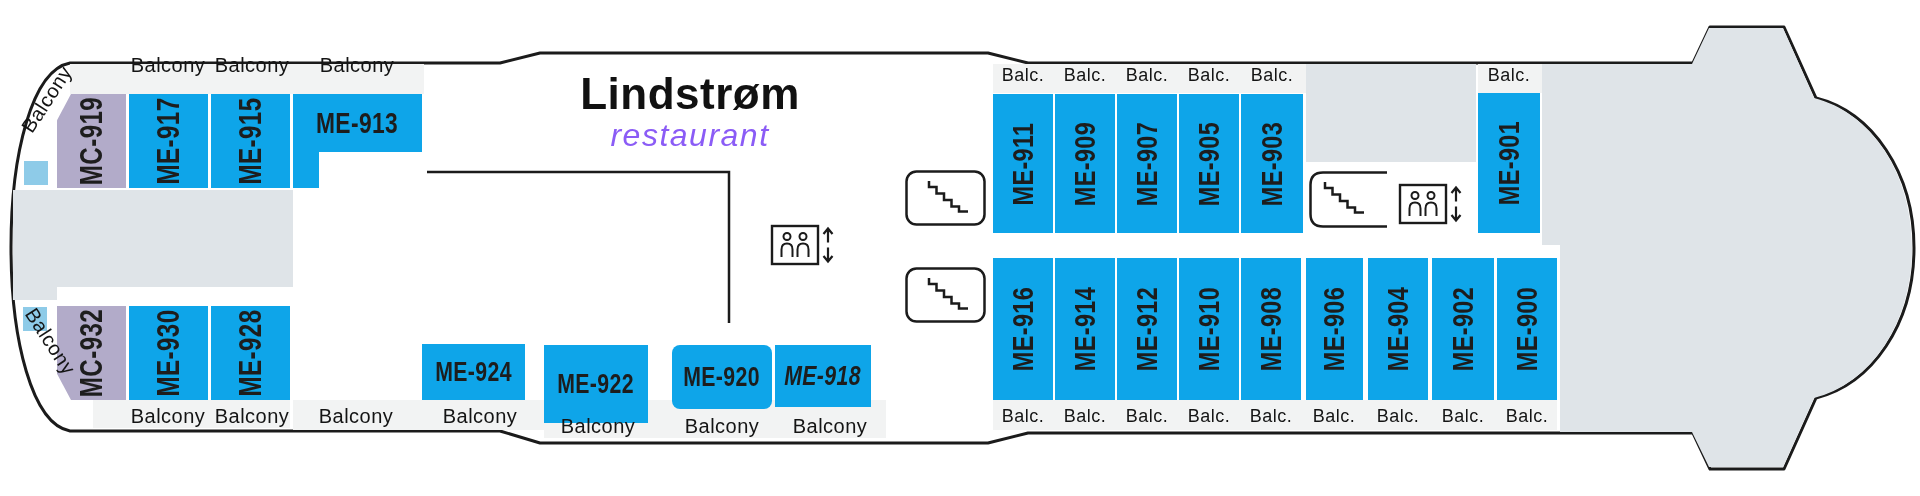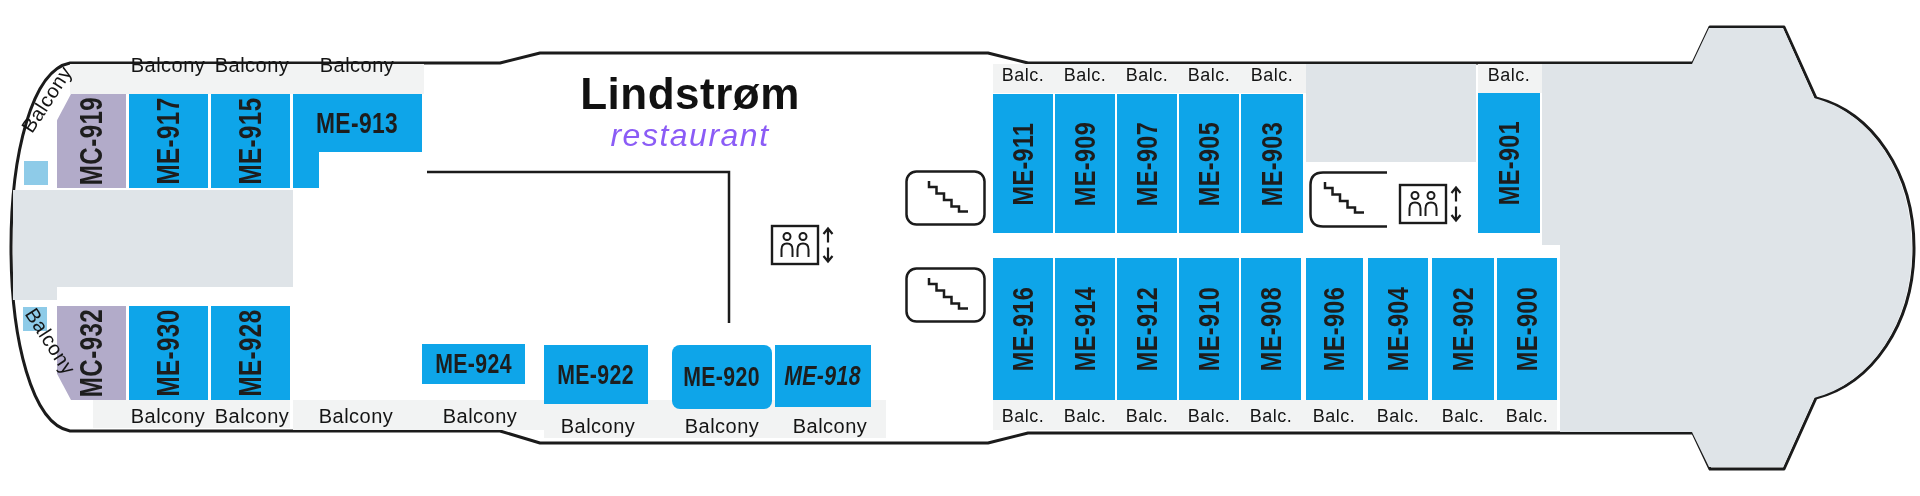--- a/index.html
+++ b/index.html
@@ -121,24 +121,24 @@
   <div class="cabin purple" style="left:57px;top:306px;width:69px;height:94px;clip-path:polygon(0 0,100% 0,100% 100%,14px 100%,0 72%);">
     <span class="clabel vert fs31">MC-932</span>
     </div>
   <div class="cabin" style="left:129px;top:306px;width:79px;height:94px;">
     <span class="clabel vert fs31">ME-930</span>
     </div>
   <div class="cabin" style="left:211px;top:306px;width:79px;height:94px;">
     <span class="clabel vert fs31">ME-928</span>
     </div>
 
-  <div class="cabin" style="left:422px;top:344px;width:103px;height:40px;justify-content:center;">
+  <div class="cabin" style="left:422px;top:344px;width:103px;height:56px;justify-content:center;">
     <span class="clabel horiz fs28">ME-924</span>
     </div>
-  <div class="cabin" style="left:544px;top:345px;width:104px;height:59px;justify-content:center;">
+  <div class="cabin" style="left:544px;top:345px;width:104px;height:78px;justify-content:center;">
     <span class="clabel horiz fs28">ME-922</span>
     </div>
   <div class="cabin" style="left:672px;top:345px;width:100px;height:64px;border-radius:8px;">
     <span class="clabel horiz fs28">ME-920</span>
     </div>
   <div class="cabin" style="left:775px;top:345px;width:96px;height:62px;font-style:italic;">
     <span class="clabel horiz fs28">ME-918</span>
     </div>
 
   <div class="cabin" style="left:993px;top:94px;width:60px;height:139px;">

